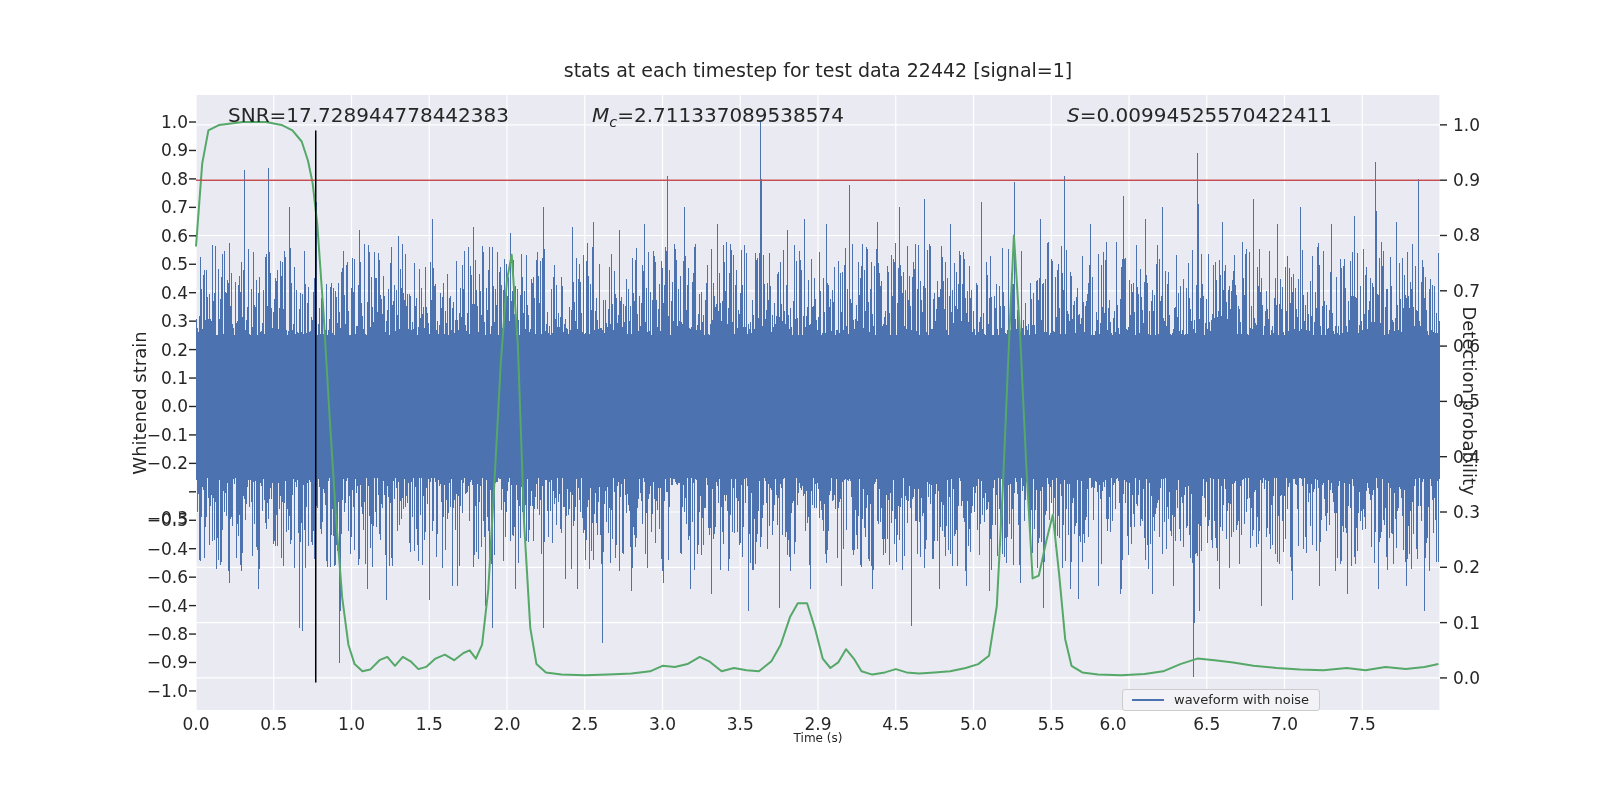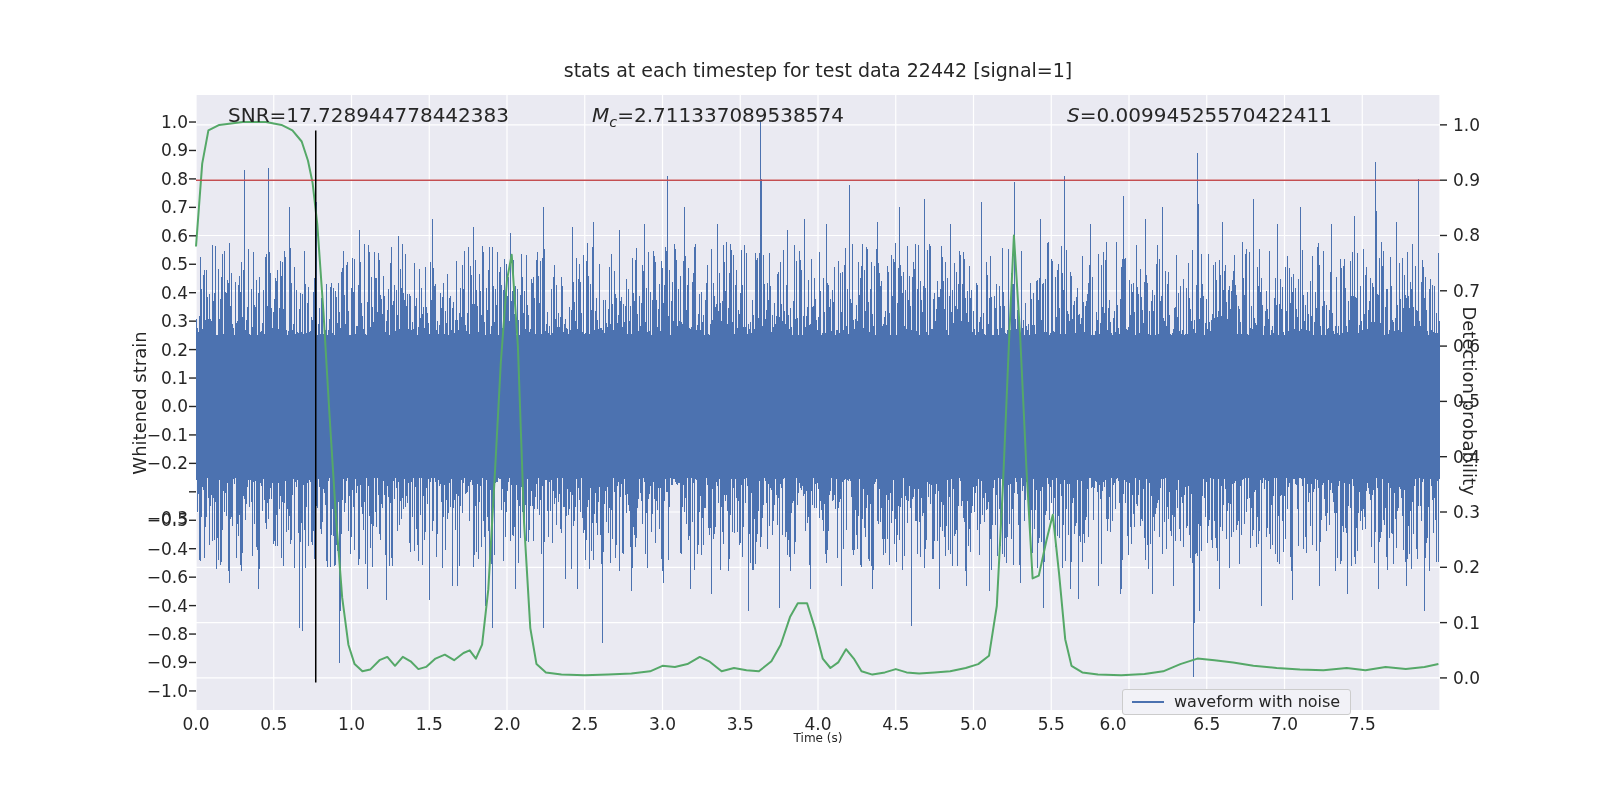--- a/index.html
+++ b/index.html
@@ -16,21 +16,21 @@
   .ann-s{left:1067px;}
   .ylabel-left{left:139px;top:403px;transform:translate(-50%,-50%) rotate(-90deg);font-size:18px;}
   .ylabel-right{left:1469px;top:401px;transform:translate(-50%,-50%);writing-mode:vertical-rl;font-size:18px;}
   .xlabel{left:196px;top:731px;width:1244px;text-align:center;font-size:12px;}
   .ytick-left{width:60px;text-align:right;font-size:17px;line-height:20px;height:20px;}
   .ytick-right{font-size:17px;line-height:20px;height:20px;text-align:left;}
   .xtick{width:48px;text-align:center;font-size:17px;line-height:20px;}
   .legend{position:absolute;left:1122px;top:689px;display:inline-flex;align-items:center;
           padding:2px 10px 3px 9px;background:#f2f2f7;border:1.2px solid #cccccc;border-radius:3px;}
   .legend-line{display:inline-block;width:32px;height:0;border-top:2.5px solid #4c72b0;margin-right:10px;}
-  .legend-label{font-size:16px;}
+  .legend-label{font-size:13px;}
 </style>
 </head>
 <body>
 
 <div class="fig">
   <svg id="plot-svg" width="1600" height="800">
       <rect x="196" y="95" width="1244" height="615" fill="#eaeaf2"></rect>
       <line x1="196" y1="95" x2="196" y2="710" stroke="#ffffff" stroke-width="1.2"></line>
       <line x1="273.75" y1="95" x2="273.75" y2="710" stroke="#ffffff" stroke-width="1.2"></line>
       <line x1="351.5" y1="95" x2="351.5" y2="710" stroke="#ffffff" stroke-width="1.2"></line>
@@ -141,21 +141,21 @@
       <div class="txt ytick-right" style="left: 1453px; top: 612.617px;">0.1</div>
       <div class="txt ytick-right" style="left: 1453px; top: 667.923px;">0.0</div>
       <div class="txt xtick" style="left: 172px; top: 714px;">0.0</div>
       <div class="txt xtick" style="left: 249.75px; top: 714px;">0.5</div>
       <div class="txt xtick" style="left: 327.5px; top: 714px;">1.0</div>
       <div class="txt xtick" style="left: 405.25px; top: 714px;">1.5</div>
       <div class="txt xtick" style="left: 483px; top: 714px;">2.0</div>
       <div class="txt xtick" style="left: 560.75px; top: 714px;">2.5</div>
       <div class="txt xtick" style="left: 638.5px; top: 714px;">3.0</div>
       <div class="txt xtick" style="left: 716.25px; top: 714px;">3.5</div>
-      <div class="txt xtick" style="left: 794px; top: 714px;">4.0</div>
+      <div class="txt xtick" style="left: 794px; top: 714px;">2.9</div>
       <div class="txt xtick" style="left: 871.75px; top: 714px;">4.5</div>
       <div class="txt xtick" style="left: 949.5px; top: 714px;">5.0</div>
       <div class="txt xtick" style="left: 1027.25px; top: 714px;">5.5</div>
       <div class="txt xtick" style="left: 1089px; top: 714px;">6.0</div>
       <div class="txt xtick" style="left: 1182.75px; top: 714px;">6.5</div>
       <div class="txt xtick" style="left: 1260.5px; top: 714px;">7.0</div>
       <div class="txt xtick" style="left: 1338.25px; top: 714px;">7.5</div>
     </div>
 
   <div class="legend">

